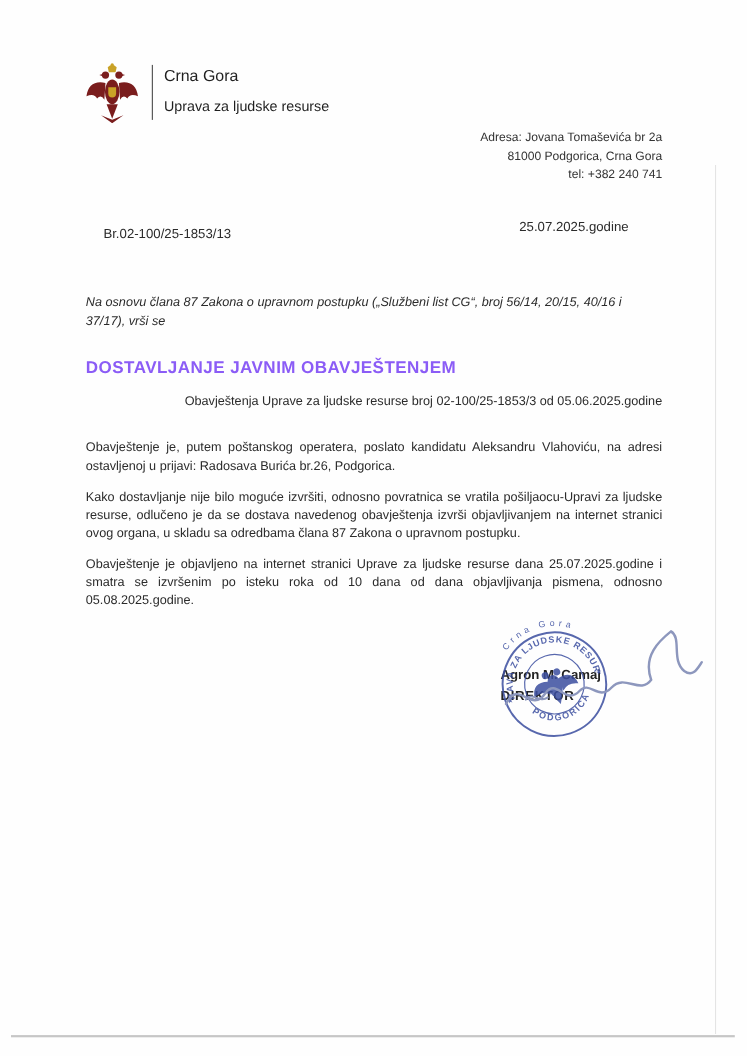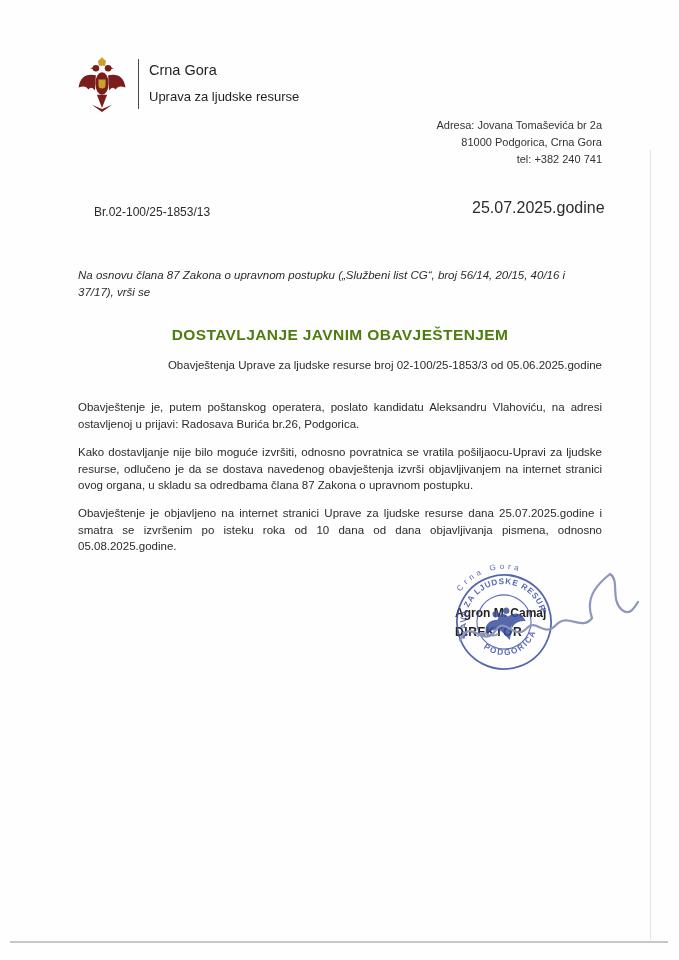--- a/index.html
+++ b/index.html
@@ -15,25 +15,25 @@
   .logo{position:absolute;left:76px;top:56px;width:52px;height:56px;}
   .logo-divider{position:absolute;left:138px;top:59px;width:1px;height:50px;background:#4a4a4a;}
   .country{position:absolute;left:149px;top:62px;font-size:14.5px;color:#1f1f1f;}
   .org{position:absolute;left:149px;top:89px;font-size:13px;color:#1f1f1f;}
   .address{
     position:absolute;left:340px;top:117px;width:262px;
     text-align:right;font-size:11px;line-height:1.55;color:#333;
   }
   
   .ref-number{position:absolute;left:94px;top:194px;font-size:12px;margin-top:11px;}
-  .doc-date{position:absolute;left:472px;top:199px;font-size:16px;}
+  .doc-date{position:absolute;left:472px;top:199px;font-size:12px;}
   
   .doc-body{position:absolute;left:78px;top:267px;width:524px;font-size:11.5px;line-height:1.45;}
   .intro{margin:0 0 24px 0;font-style:italic;}
-  .title{margin:0 0 10px 0;text-align:center;font-size:15.5px;font-weight:bold;letter-spacing:.4px;color:#4d7c0f;}
+  .title{margin:0 0 10px 0;font-size:15.5px;font-weight:bold;letter-spacing:.4px;color:#8b5cf6;}
   .subtitle{margin:0 0 26px 0;text-align:right;font-size:11.5px;}
   .para{margin:0 0 11px 0;text-align:justify;}
   
   .sign-block{position:absolute;left:455px;top:606px;width:150px;z-index:1;}
   .sign-name{font-size:12px;font-weight:bold;color:#222;margin-bottom:5px;}
   .sign-title{font-size:12px;font-weight:bold;letter-spacing:.6px;color:#222;}
   .stamp-wrap{
     position:absolute;left:444px;top:562px;width:120px;height:120px;
     transform:rotate(-18deg);
     color:#3c4fa0;opacity:.85;z-index:2;pointer-events:none;

